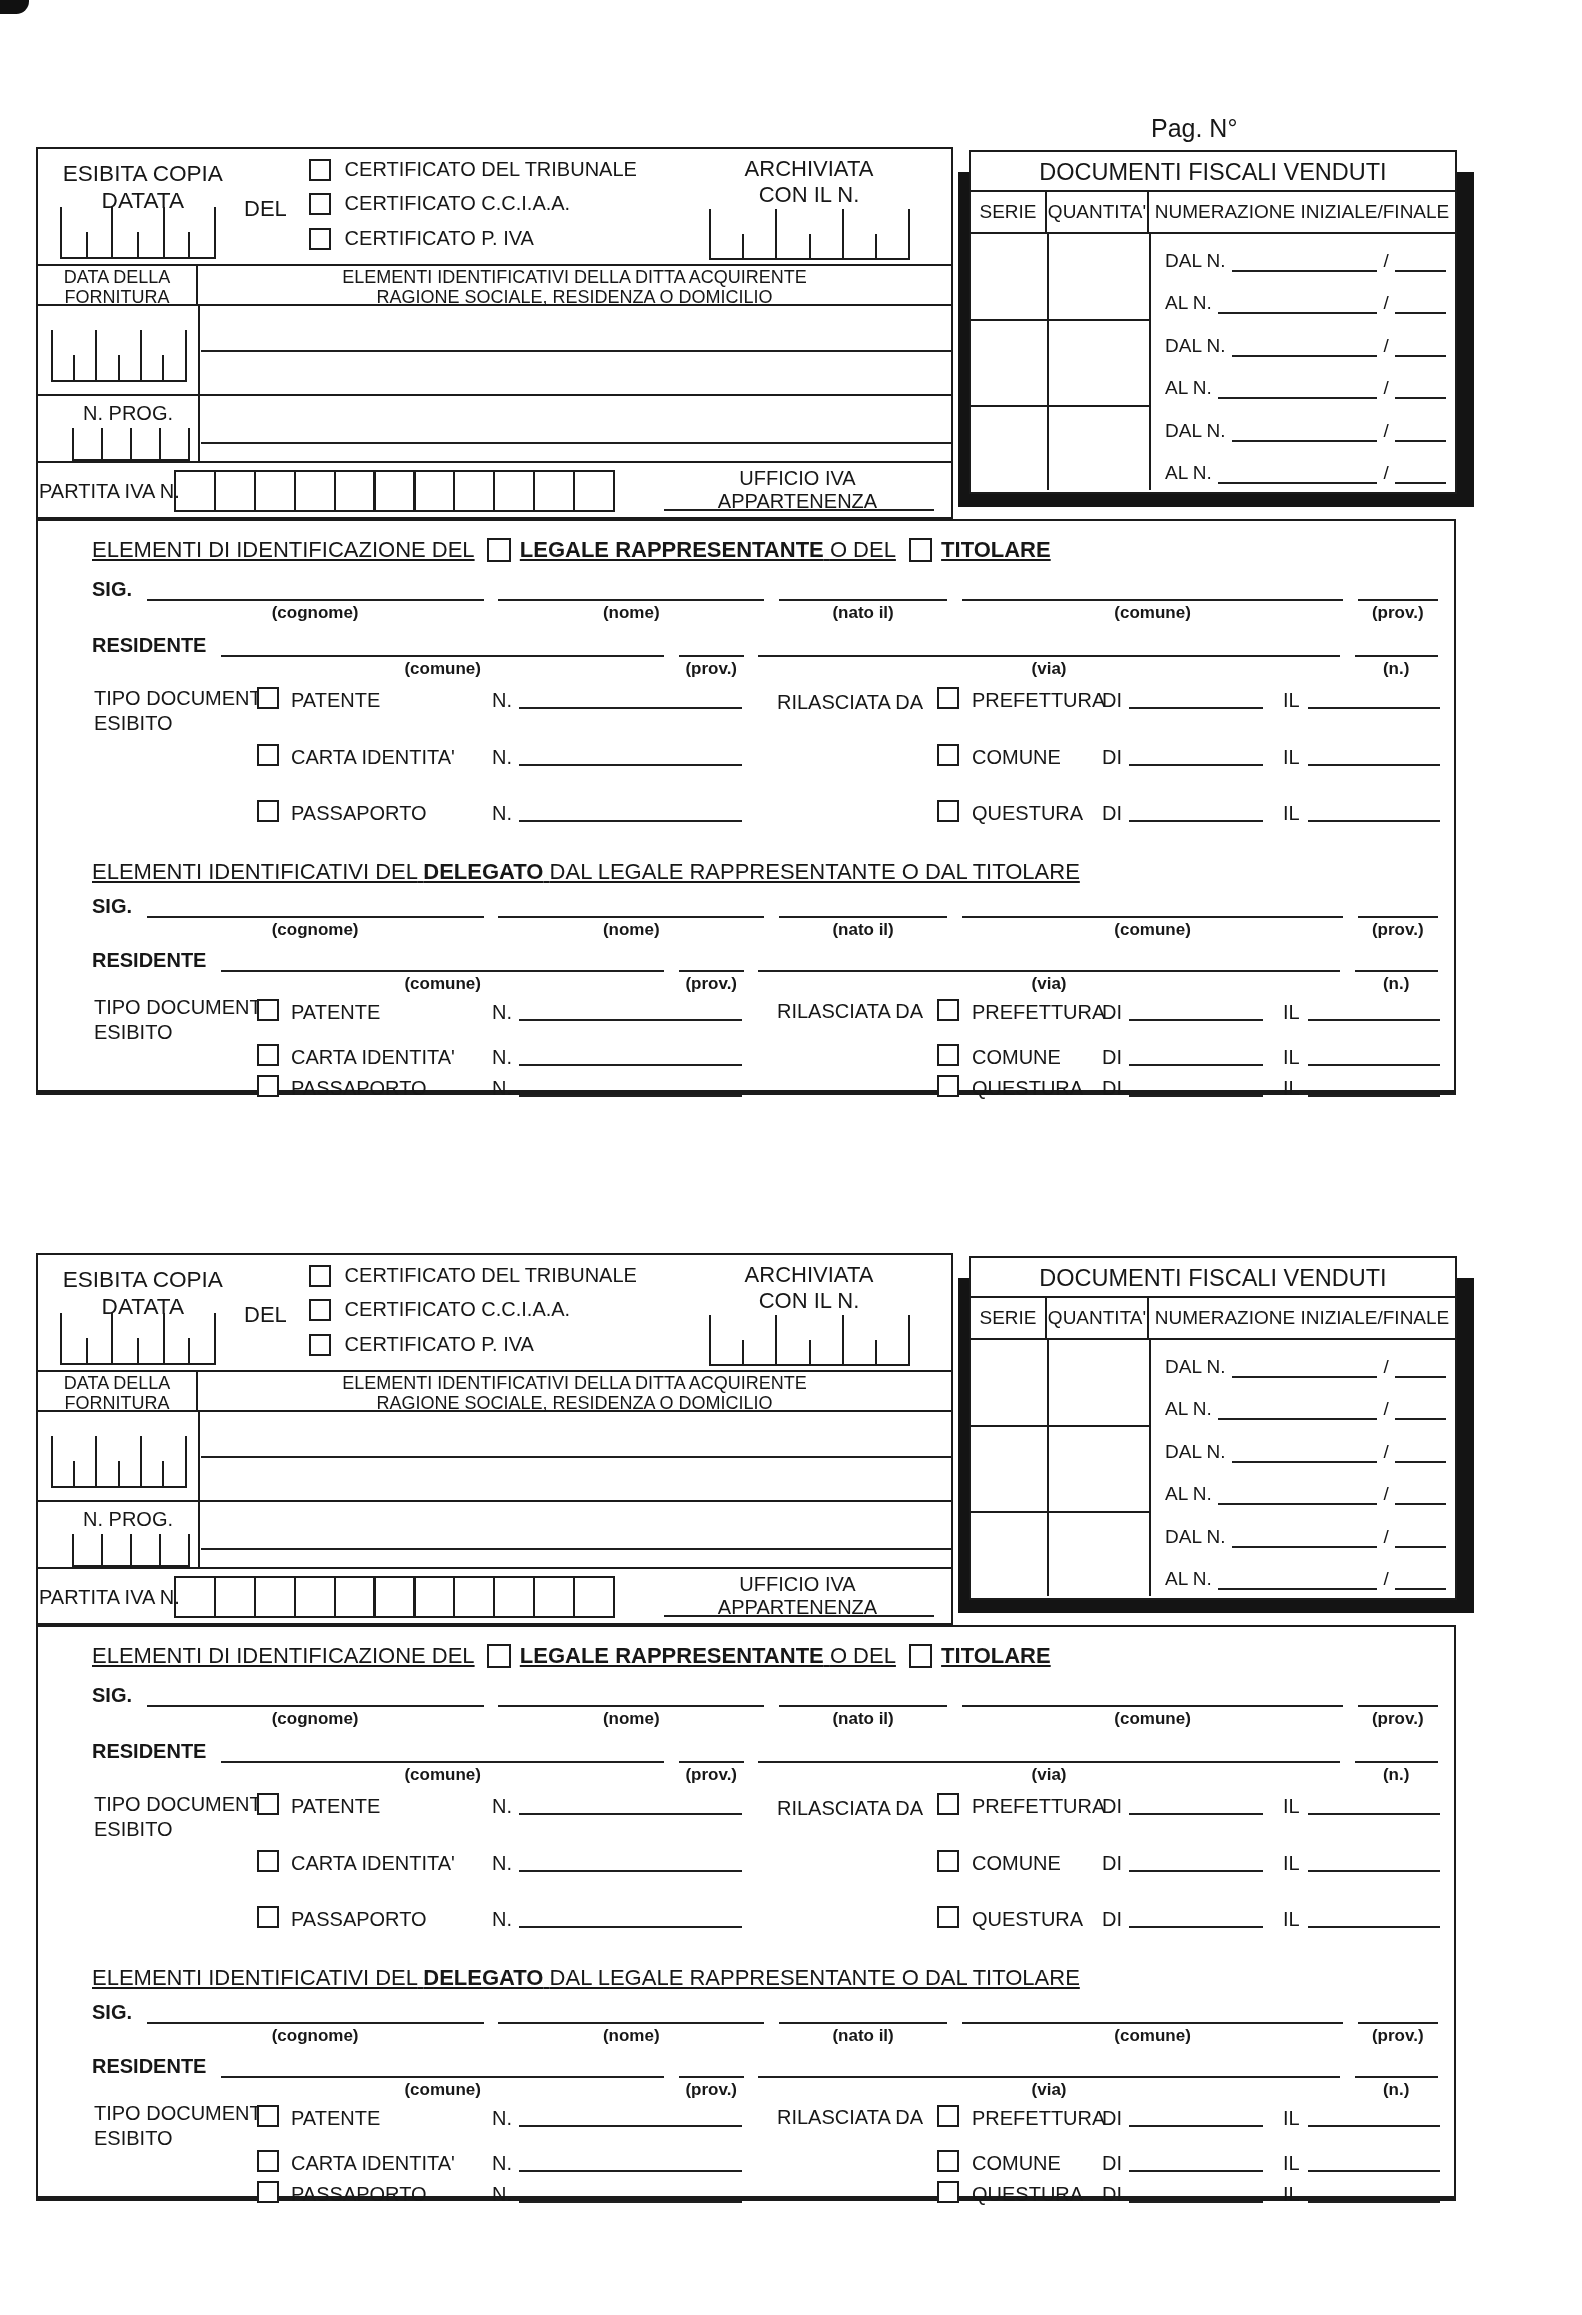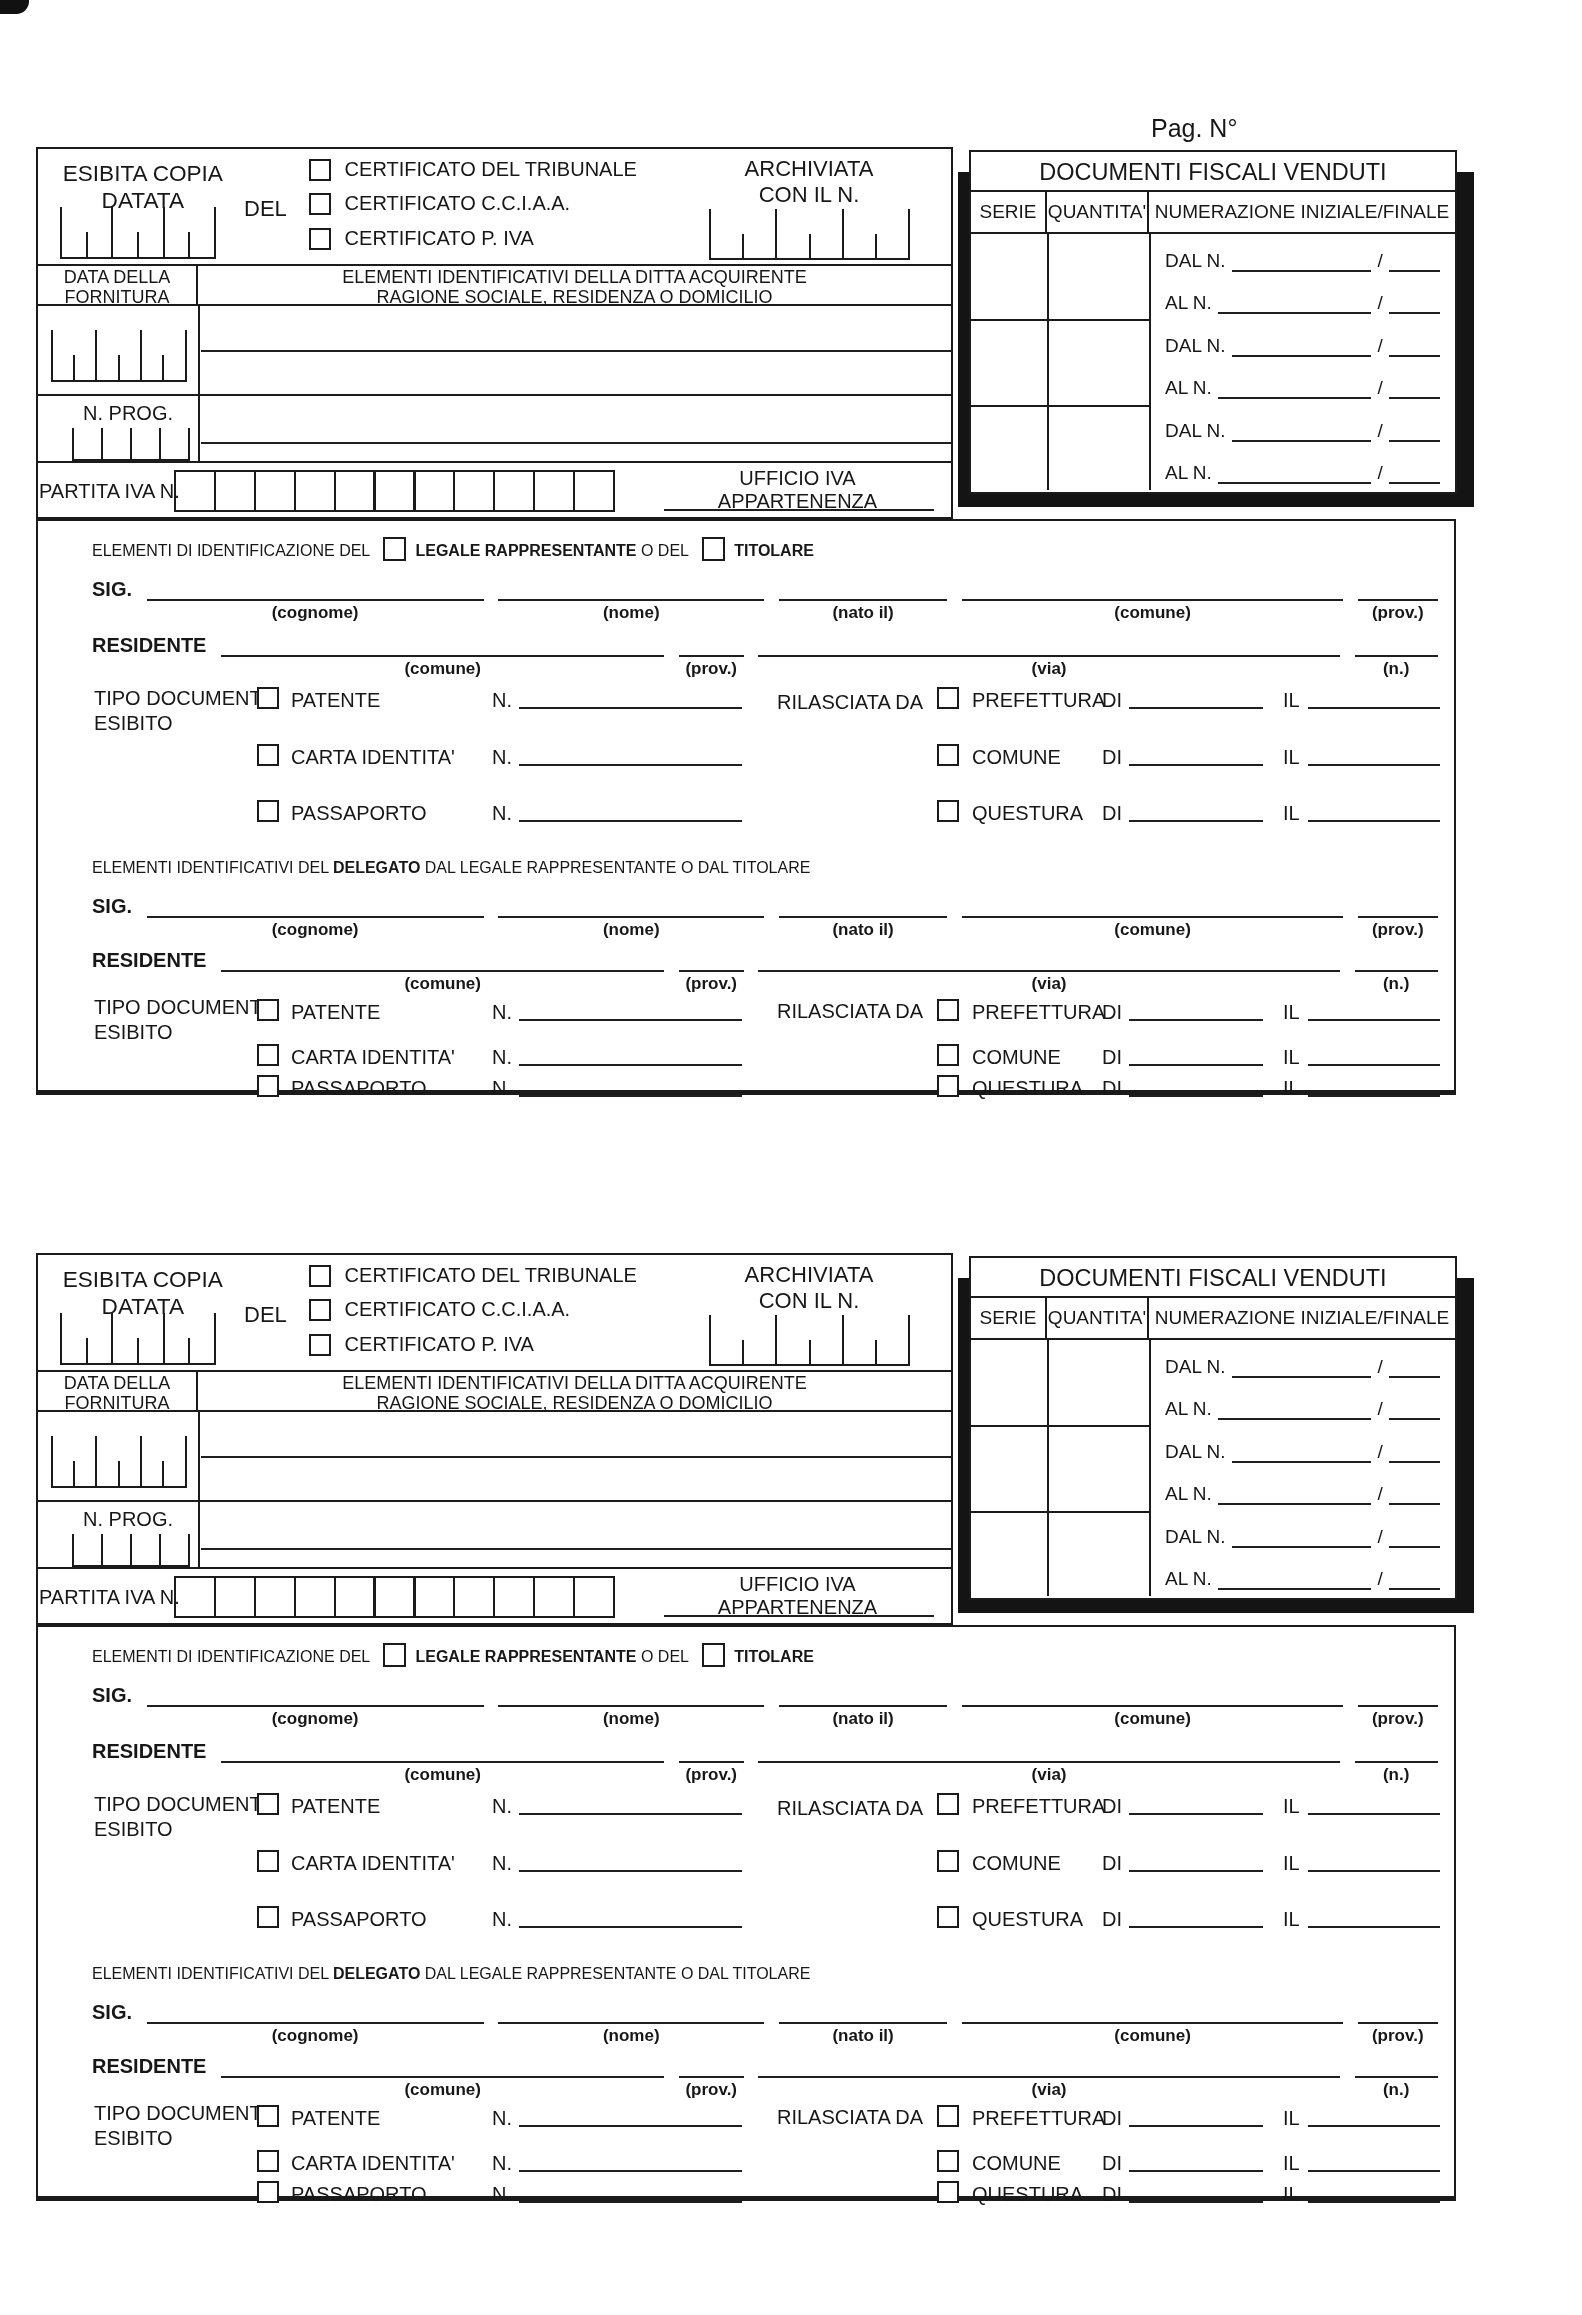--- a/index.html
+++ b/index.html
@@ -40,27 +40,27 @@
   
   .fshadow{position:absolute;left:922px;top:25px;width:516px;height:335px;background:#141414;}
   .ftable{position:absolute;left:933px;top:2.7px;width:488px;height:344px;background:#fff;border:2.3px solid #1b1b1b;}
   .ft-title{height:40px;line-height:40px;text-align:center;font-size:23.5px;border-bottom:2.3px solid #1b1b1b;}
   .ft-head{display:flex;height:42px;border-bottom:2.3px solid #1b1b1b;font-size:19px;}
   .ft-head div{display:flex;align-items:center;justify-content:center;}
   .fc1{width:76px;border-right:2.3px solid #1b1b1b;}
   .fc2{width:102px;border-right:2.3px solid #1b1b1b;}
   .fc3{flex:1;}
   .ft-body{position:relative;height:256px;}
-  .frow{position:absolute;left:194px;right:15px;height:22px;display:flex;align-items:flex-end;gap:6.3px;font-size:19px;}
+  .frow{position:absolute;left:194px;right:9px;height:22px;display:flex;align-items:flex-end;gap:6.3px;font-size:19px;}
   .frow .fl1{flex:1;height:18px;border-bottom:2px solid #1f1f1f;}
   .frow .fl2{width:51px;height:18px;border-bottom:2px solid #1f1f1f;}
 
   
   .idbox{position:absolute;left:0;top:372px;width:1420px;height:576px;border:2.3px solid #1b1b1b;border-bottom-width:5.4px;background:#fff;}
-  .id-title{position:absolute;left:54px;top:16.3px;font-size:16px;white-space:nowrap;}
+  .id-title{position:absolute;left:54px;top:16.3px;font-size:22px;white-space:nowrap;text-decoration:underline;}
   .id-title .b{font-weight:bold;}
   .id-title .cb{width:23.5px;height:23.5px;vertical-align:-4.5px;margin:0 9px 0 12.7px;}
   .prow{position:absolute;left:54px;right:16.3px;display:flex;gap:14.5px;font-weight:bold;}
   .prow .plab{font-size:20px;height:22px;display:flex;align-items:flex-end;flex:0 0 auto;}
   .fld{display:flex;flex-direction:column;}
   .fld .ln{height:22px;border-bottom:2px solid #1f1f1f;}
   .fld .sb{height:20px;font-size:17px;text-align:center;padding-top:1.8px;}
   .tipo{position:absolute;left:56px;font-size:20px;line-height:25px;}
   .drow{position:absolute;left:0;right:0;height:25px;}
   .drow .cbx{position:absolute;top:0;}

